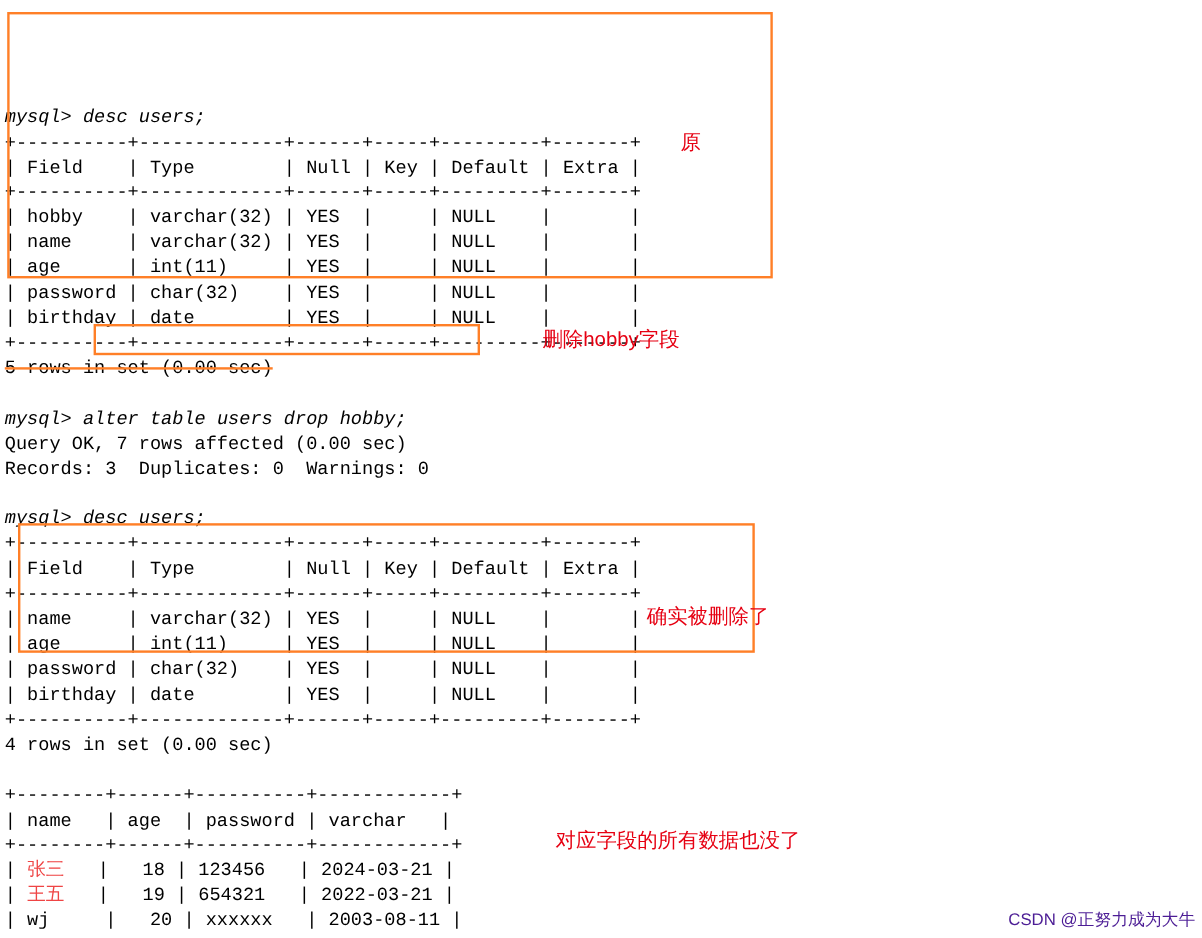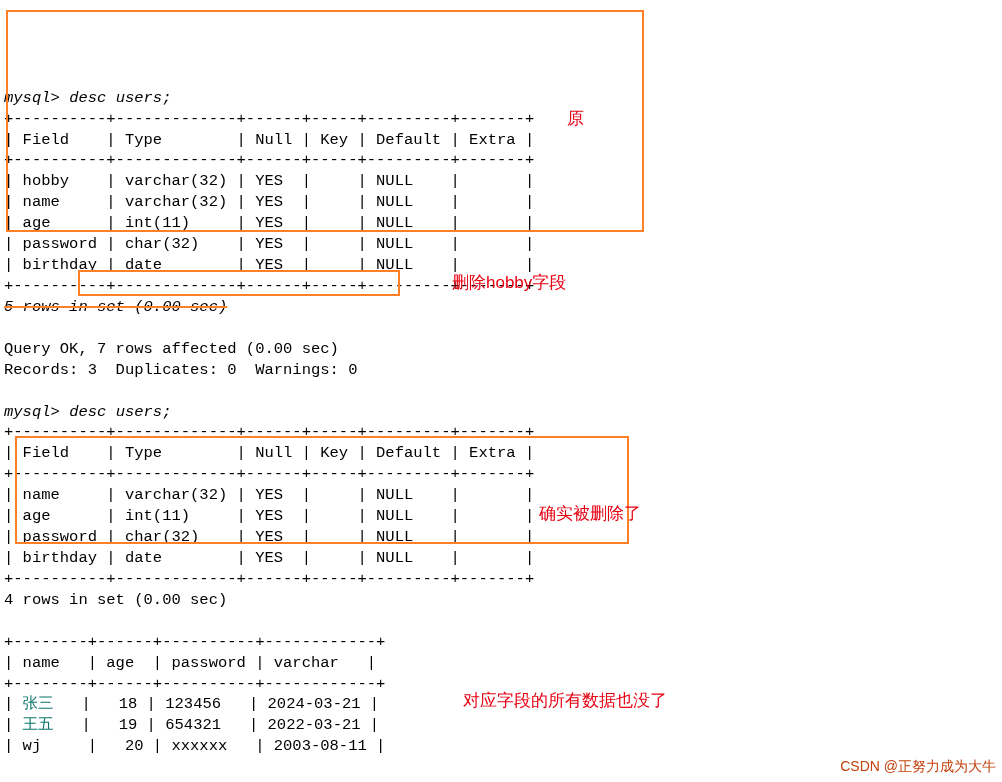--- a/index.html
+++ b/index.html
@@ -26,49 +26,48 @@
       position: absolute;
       color: #e60012;
       font-family: SimSun, "Microsoft YaHei", sans-serif;
       font-size: 17px;
       white-space: nowrap;
     }
     .strike {
       text-decoration: line-through;
       text-decoration-color: #ff7f27;
       text-decoration-thickness: 2px;
-      font-style: italic;
     }
-    .chinese-gray { color: #0f766e; }
+    .chinese-gray { color: #ef4444; }
     .watermark {
       position: absolute;
       bottom: 6px;
       right: 6px;
-      color: #c2410c;
+      color: #4c1d95;
       font-family: "Microsoft YaHei", sans-serif;
       font-size: 14px;
     }
   </style>
 </head>
 <body>
 
 
 
 <span><span class="prompt-line"><span>mysql&gt;</span> <span>desc users;</span></span><span>+----------+-------------+------+-----+---------+-------+</span>
 <span>| Field    | Type        | Null | Key | Default | Extra |</span>
 <span>+----------+-------------+------+-----+---------+-------+</span>
 <span>| hobby    | varchar(32) | YES  |     | NULL    |       |</span>
 <span>| name     | varchar(32) | YES  |     | NULL    |       |</span>
 <span>| age      | int(11)     | YES  |     | NULL    |       |</span>
 <span>| password | char(32)    | YES  |     | NULL    |       |</span>
 <span>| birthday | date        | YES  |     | NULL    |       |</span>
 <span>+----------+-------------+------+-----+---------+-------+</span>
 <span class="strike">5 rows in set (0.00 sec)</span>
 
-<span>Query OK, 7 rows affected (0.00 sec)</span>
+<span class="prompt-line"><span>mysql&gt;</span> <span>alter table users drop hobby;</span></span><span>Query OK, 7 rows affected (0.00 sec)</span>
 <span>Records: 3  Duplicates: 0  Warnings: 0</span>
 
 <span class="prompt-line"><span>mysql&gt;</span> <span>desc users;</span></span><span>+----------+-------------+------+-----+---------+-------+</span>
 <span>| Field    | Type        | Null | Key | Default | Extra |</span>
 <span>+----------+-------------+------+-----+---------+-------+</span>
 <span>| name     | varchar(32) | YES  |     | NULL    |       |</span>
 <span>| age      | int(11)     | YES  |     | NULL    |       |</span>
 <span>| password | char(32)    | YES  |     | NULL    |       |</span>
 <span>| birthday | date        | YES  |     | NULL    |       |</span>
 <span>+----------+-------------+------+-----+---------+-------+</span>

